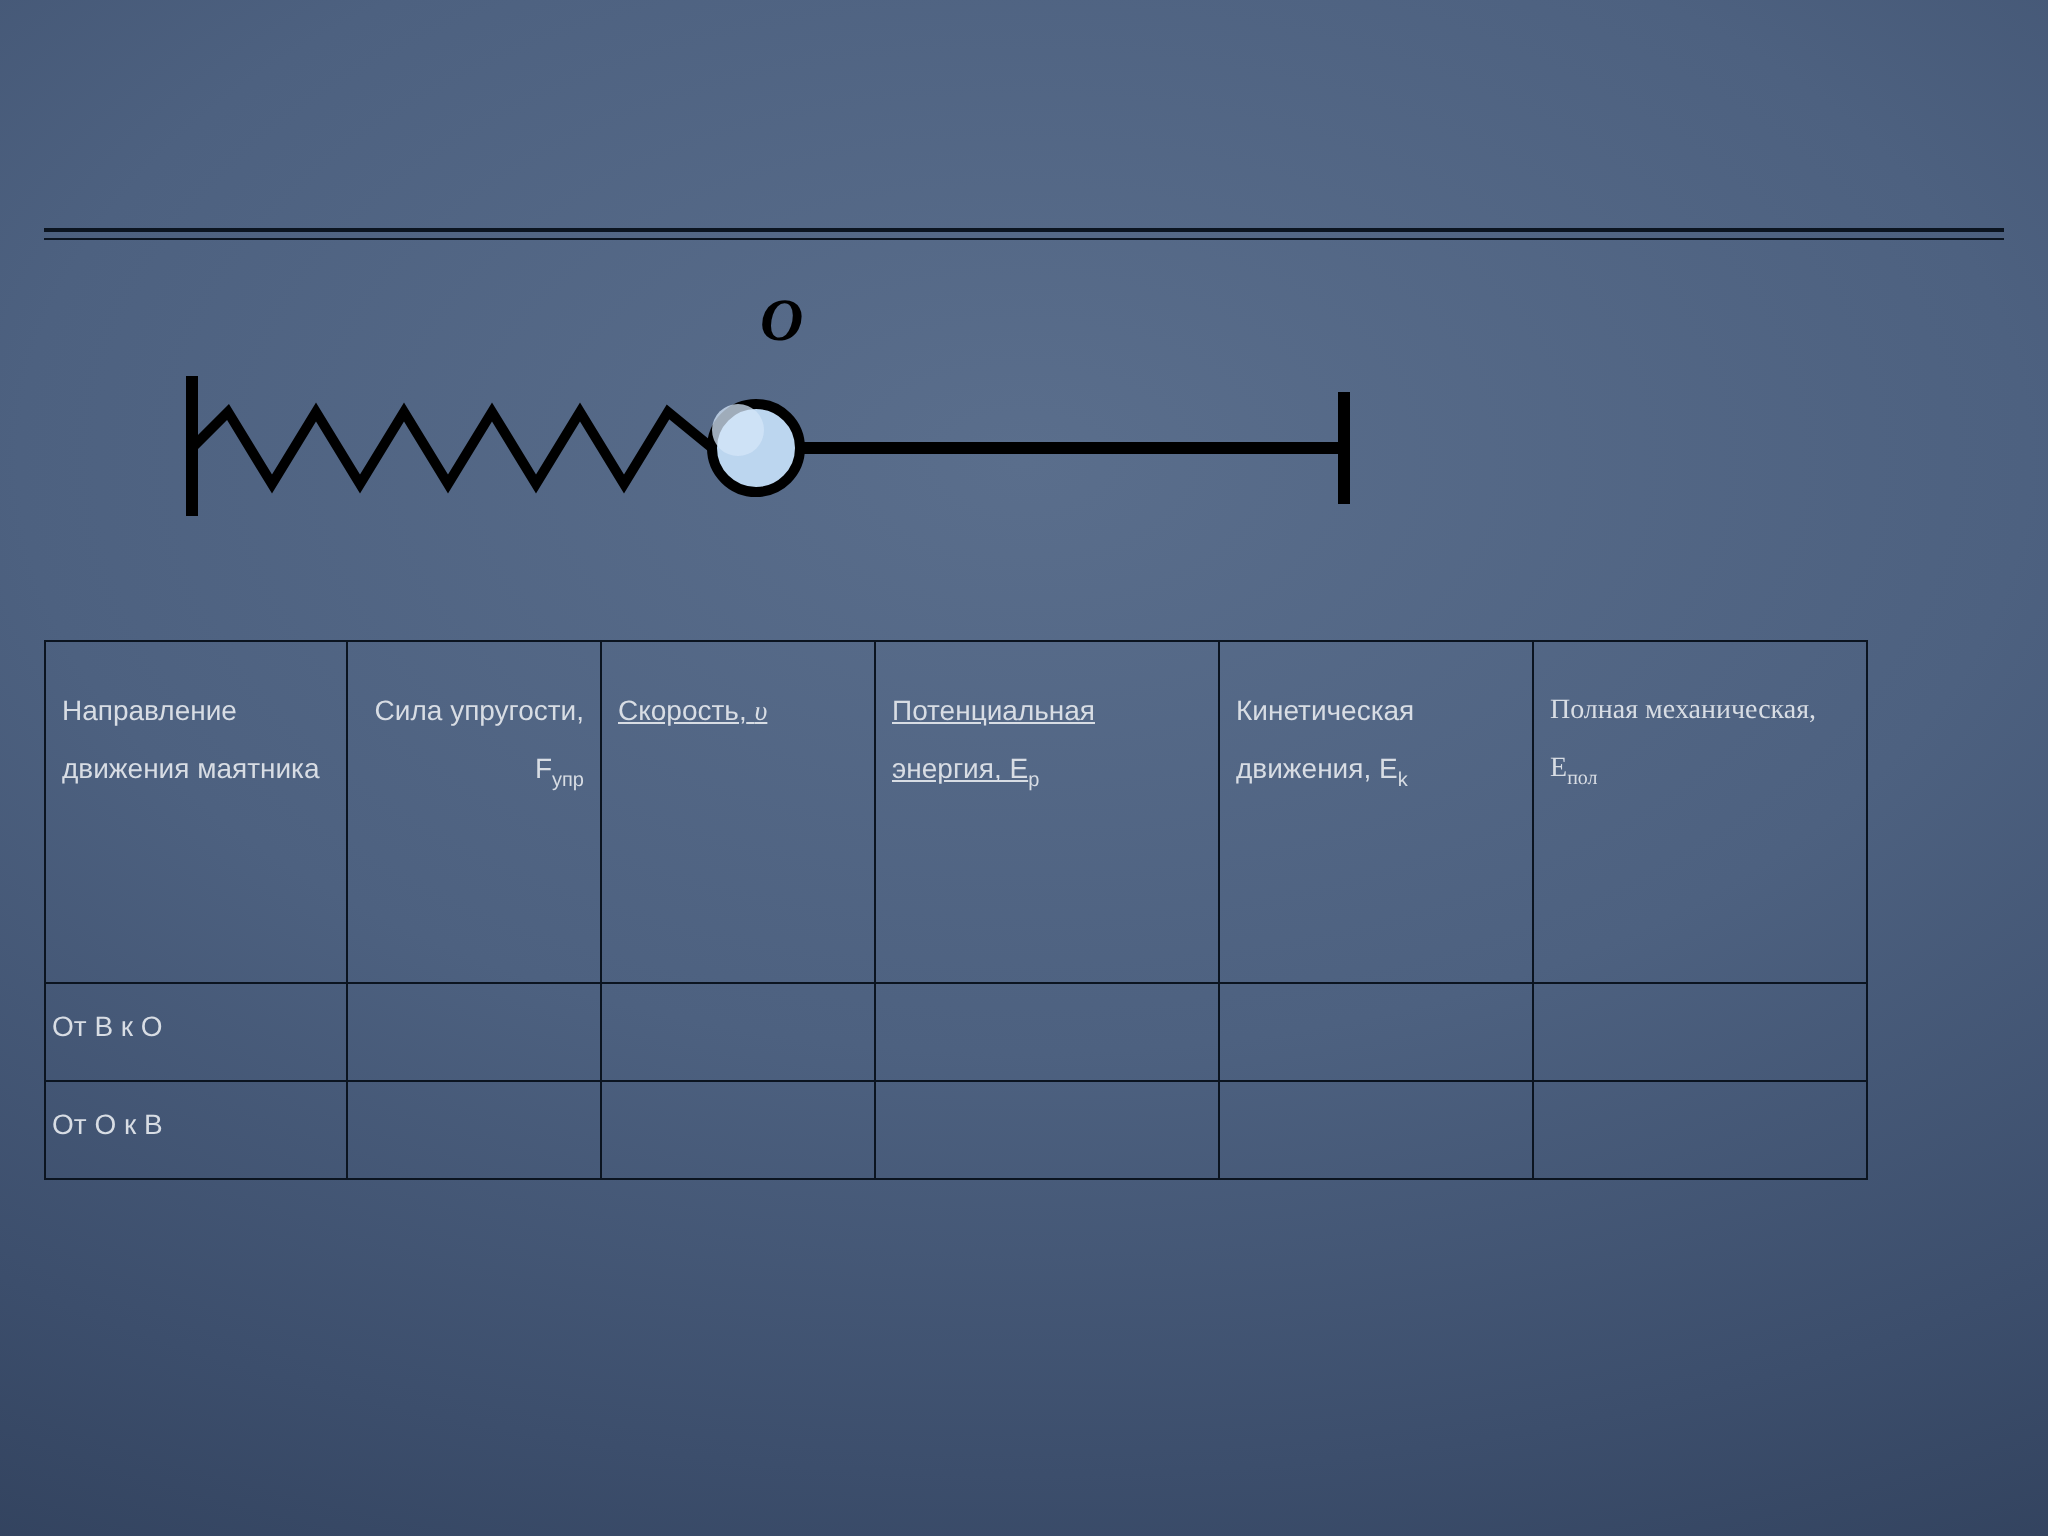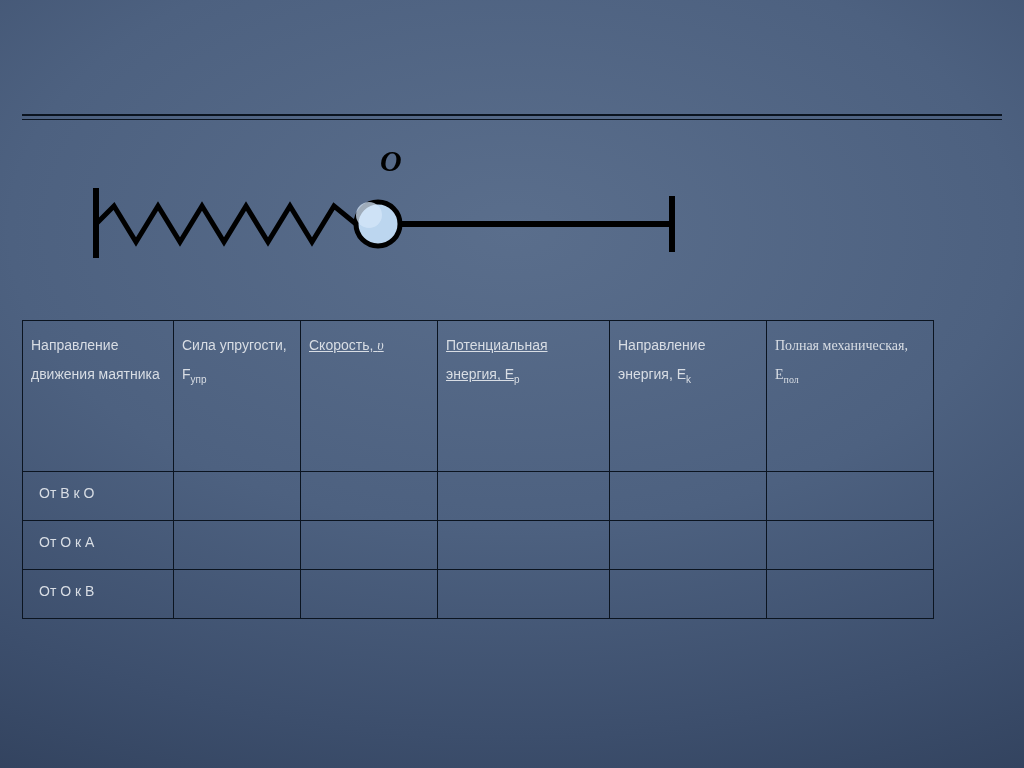--- a/index.html
+++ b/index.html
@@ -53,34 +53,34 @@
   .tbl {
     position: absolute;
     top: 320px;
     left: 22px;
     border-collapse: collapse;
     color: #d8dde4;
     font-size: 14px;
   }
   .tbl td {
     border: 1px solid #0b1420;
-    padding: 10px 8px;
+    padding: 20px 8px;
     vertical-align: top;
     line-height: 2.1;
   }
   .tbl .hdr td {
     height: 130px;
   }
   .tbl .row td {
     height: 24px;
     line-height: 1.4;
-    padding: 12px 16px;
+    padding: 12px 3px;
   }
   .c1 { width: 134px; }
-  .c2 { width: 110px; }
+  .c2 { width: 110px; text-align: right; }
   .c3 { width: 120px; text-decoration: underline; }
   .c4 { width: 155px; text-decoration: underline; }
   .c5 { width: 140px; }
   .c6 { width: 150px; font-family: Liberation Serif, serif; }
   sub { font-size: 10px; vertical-align: sub; }
   .script {
     font-family: "Segoe Script", "Comic Sans MS", cursive;
     font-style: italic;
   }
 </style>
@@ -118,37 +118,29 @@
         <span>F</span><sub>упр</sub>
       </td>
       <td class="c3">
         <span>Скорость,</span>
         <span class="script">υ</span>
       </td>
       <td class="c4">
         <span>Потенциальная энергия, E</span><sub>p</sub>
       </td>
       <td class="c5">
-        <span>Направление энергия, E</span><sub>k</sub>
+        <span>Кинетическая движения, E</span><sub>k</sub>
       </td>
       <td class="c6">
         <span>Полная механическая,</span><br>
         <span>E</span><sub>пол</sub>
       </td>
     </tr>
     <tr class="row">
       <td>От В к О</td>
-      <td></td>
-      <td></td>
-      <td></td>
-      <td></td>
-      <td></td>
-    </tr>
-    <tr class="row">
-      <td>От О к А</td>
       <td></td>
       <td></td>
       <td></td>
       <td></td>
       <td></td>
     </tr>
     <tr class="row">
       <td>От О к В</td>
       <td></td>
       <td></td>

